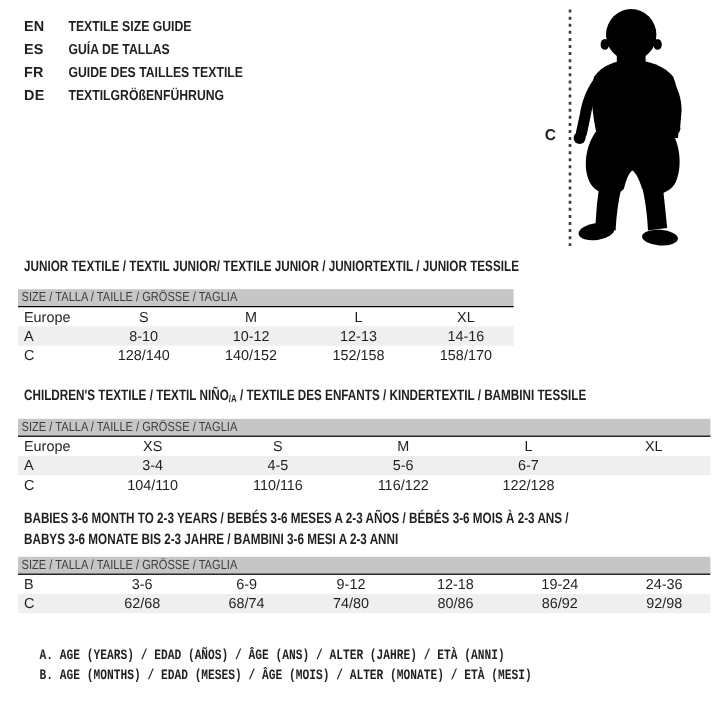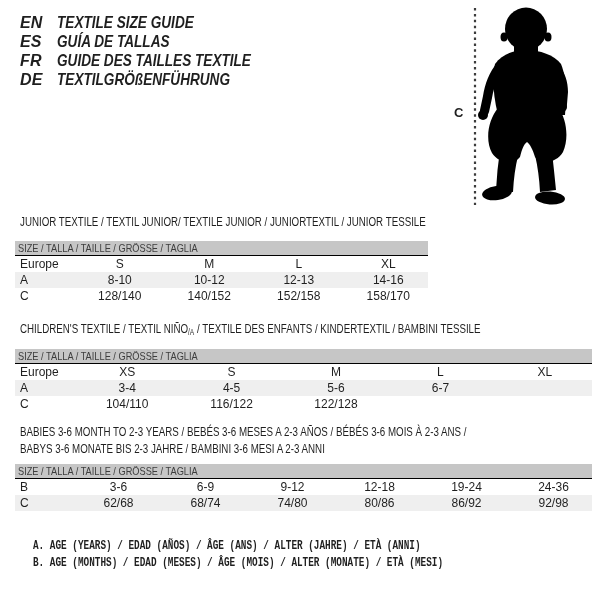--- a/index.html
+++ b/index.html
@@ -7,30 +7,30 @@
     position:relative; width:600px; height:600px; background:#ffffff;
     font-family:"Liberation Sans", sans-serif; color:#1f1f1f; overflow:hidden;
   }
   
   .sqz   { display:inline-block; transform:scaleX(0.78); transform-origin:0 50%; white-space:nowrap; }
   .sqz85 { display:inline-block; transform:scaleX(0.85); transform-origin:0 50%; white-space:nowrap; }
   .sqz84 { display:inline-block; transform:scaleX(0.84); transform-origin:0 50%; white-space:nowrap; }
 
   
   .lang-block { position:absolute; left:20px; top:13px; }
-  .lang-row   { height:19px; line-height:19px; font-weight:bold; font-size:16px;font-style:italic; }
+  .lang-row   { height:19px; line-height:19px; font-weight:bold; font-size:12px; }
   .lang-code  { display:inline-block; width:37px; letter-spacing:0.2px; }
 
   
   .figure   { position:absolute; left:440px; top:0; width:160px; height:212px; }
   .figure svg { position:absolute; left:0; top:0; }
   .c-label  { position:absolute; left:14px; top:105px; font-weight:bold; font-size:13px; }
 
   
-  .tbl-title { position:absolute; left:20px; font-weight:normal; font-size:12.5px; line-height:17px; }
+  .tbl-title { position:absolute; left:20px; font-weight:bold; font-size:12.5px; line-height:17px; }
   .subsc { font-size:8.5px; vertical-align:-2px; }
 
   
   .size-table { position:absolute; left:15px; }
   .thead {
     height:14px; line-height:14px; background:#c6c6c6;
     border-bottom:1px solid #000000; padding-left:3px;
     font-size:11px; color:#3d3d3d; overflow:hidden;
   }
   .trow  { display:grid; height:16px; line-height:16px; font-size:12px;gap:10px; }
@@ -136,20 +136,21 @@
     <div class="trow">
       <div class="cell label">A</div>
       <div class="cell">3-4</div>
       <div class="cell">4-5</div>
       <div class="cell">5-6</div>
       <div class="cell">6-7</div>
     </div>
     <div class="trow">
       <div class="cell label">C</div>
       <div class="cell">104/110</div>
+      <div class="cell">110/116</div>
       <div class="cell">116/122</div>
       <div class="cell">122/128</div>
     </div>
   </div>
 
   <div class="tbl-title" style="top:424px;">
     <span class="sqz">BABIES 3-6 MONTH TO 2-3 YEARS / BEBÉS 3-6 MESES A 2-3 AÑOS / BÉBÉS 3-6 MOIS À 2-3 ANS /</span><br>
     <span class="sqz">BABYS 3-6 MONATE BIS 2-3 JAHRE / BAMBINI 3-6 MESI A 2-3 ANNI</span>
   </div>
   <div class="size-table t3" style="top:464px; width:577px;">

